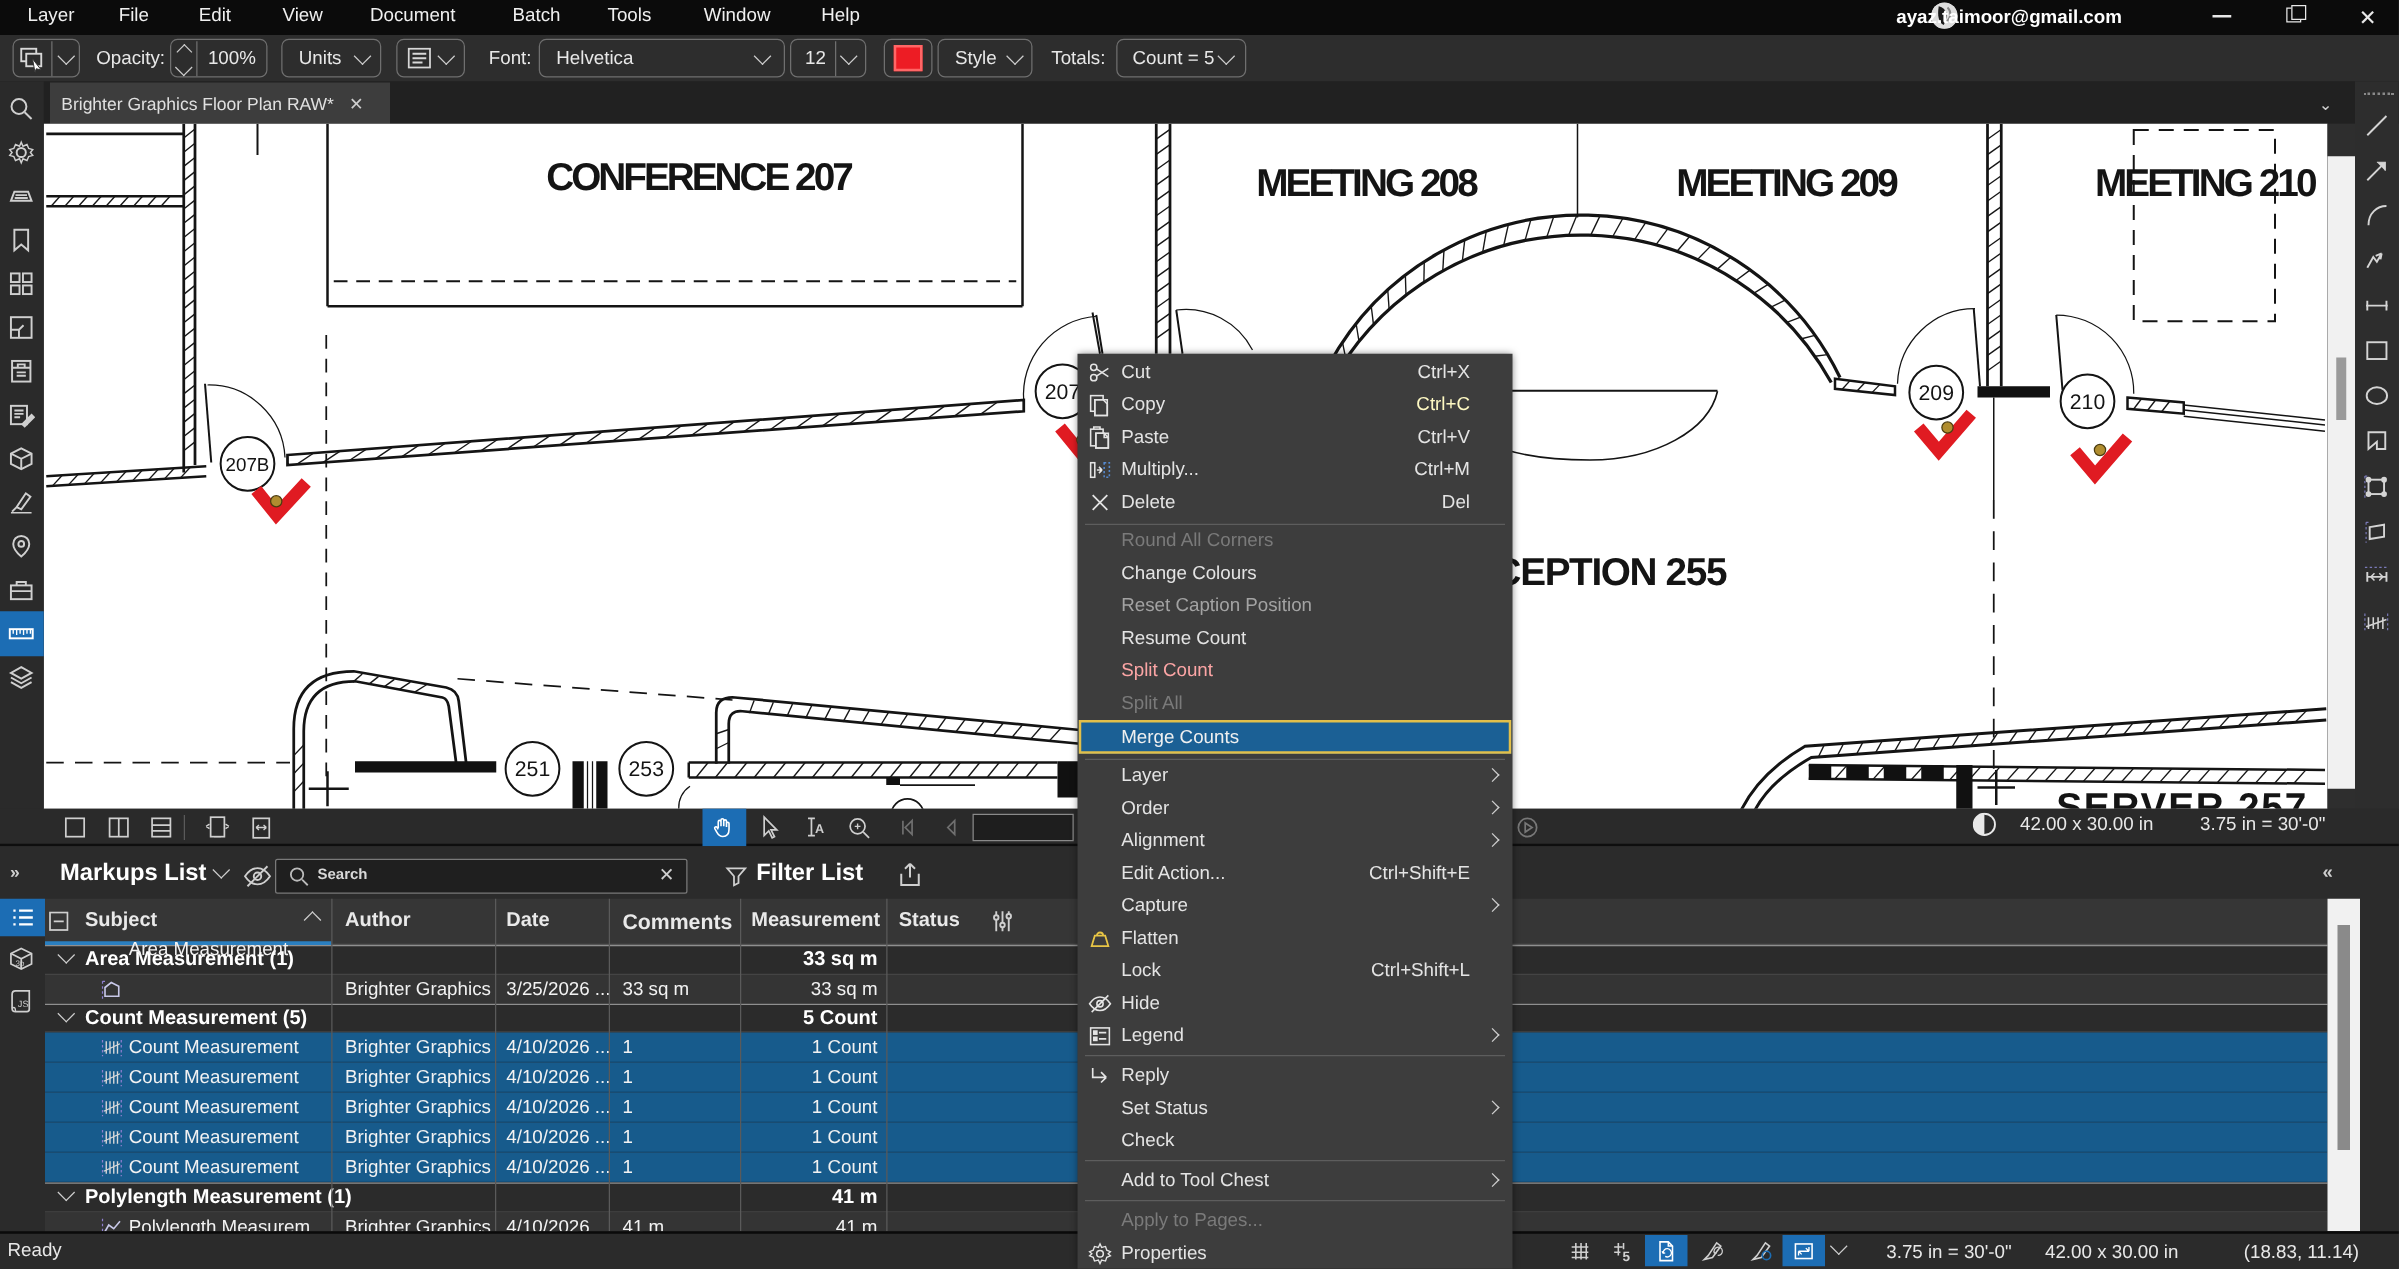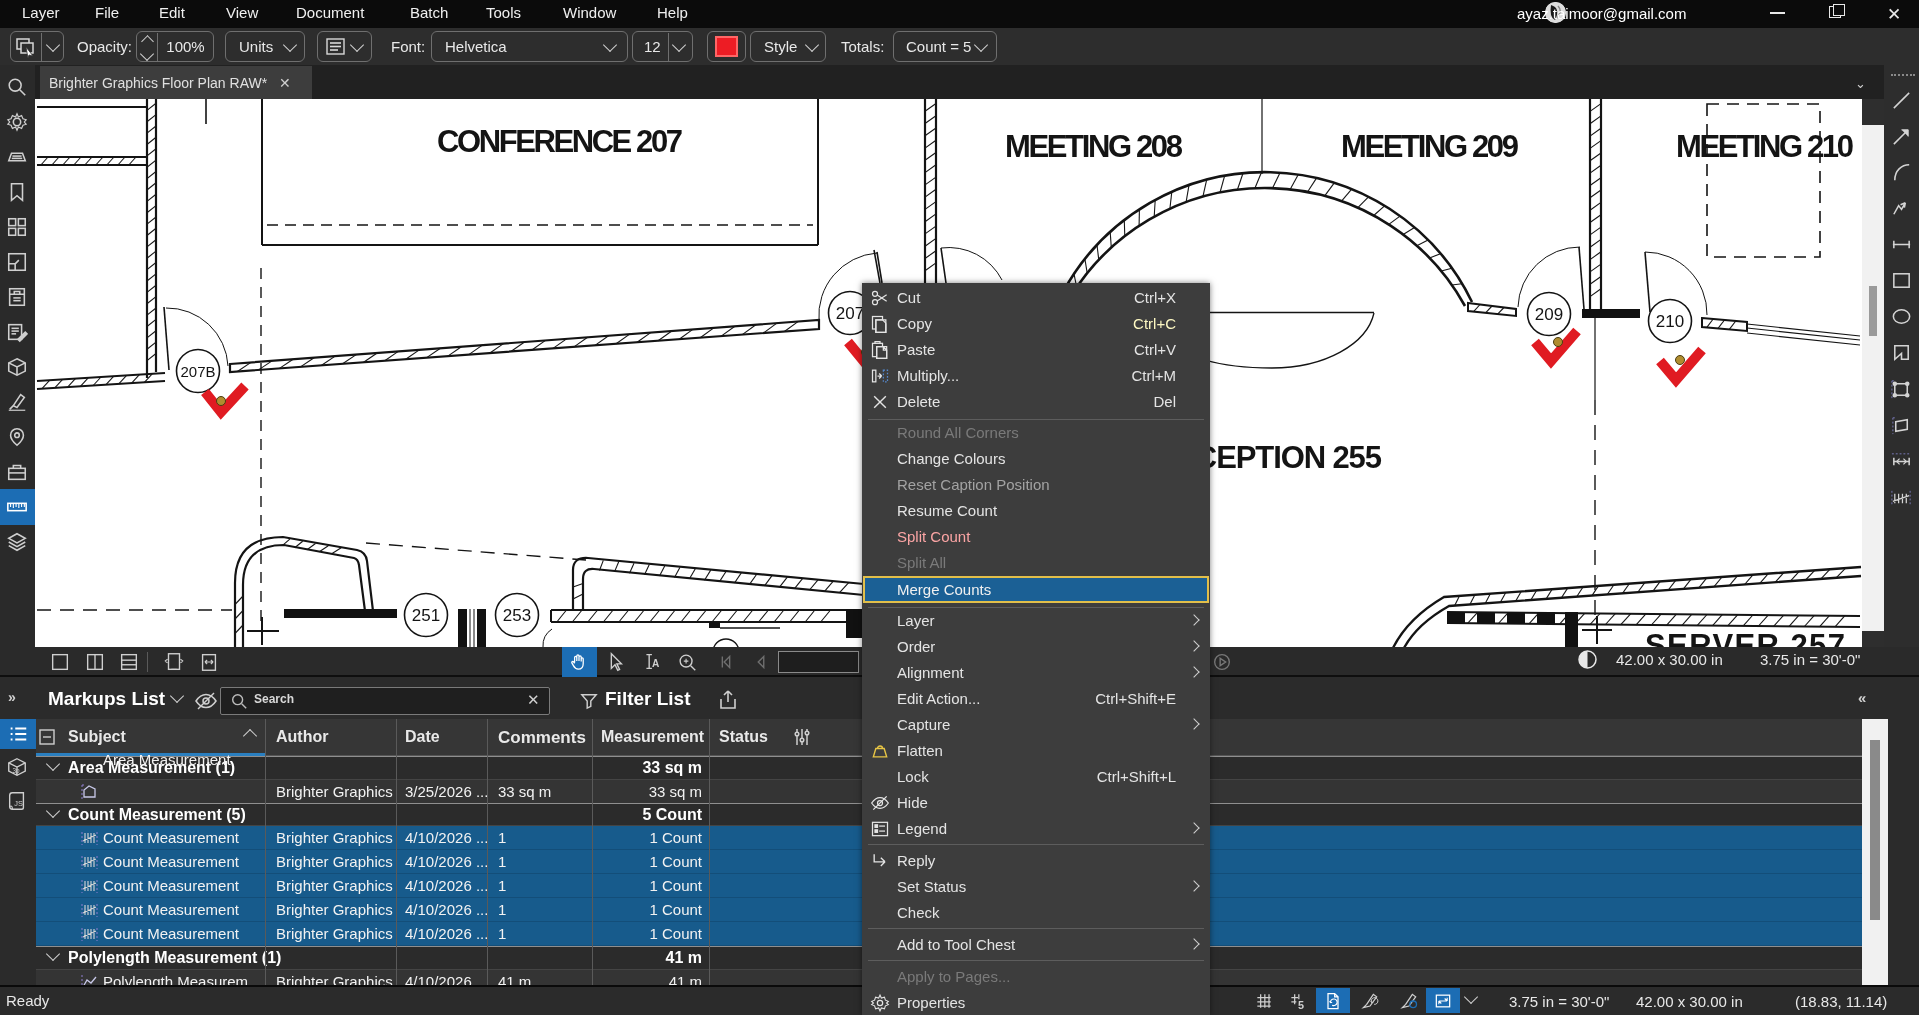--- a/index.html
+++ b/index.html
@@ -25,21 +25,21 @@
 <div class="abs" style="left:296px;top:4px;color:#f0f0f0;font-size:15px">Document</div>
 <div class="abs" style="left:410px;top:4px;color:#f0f0f0;font-size:15px">Batch</div>
 <div class="abs" style="left:486px;top:4px;color:#f0f0f0;font-size:15px">Tools</div>
 <div class="abs" style="left:563px;top:4px;color:#f0f0f0;font-size:15px">Window</div>
 <div class="abs" style="left:657px;top:4px;color:#f0f0f0;font-size:15px">Help</div>
 <div class="abs" style="left:1545px;top:2px;width:21px;height:21px;border-radius:50%;background:#e8e8e8;overflow:hidden"><svg width="21" height="21" viewBox="0 0 21 21">
       <circle cx="10.5" cy="10.5" r="10.5" fill="#ddd"></circle>
       <path d="M6,3 Q16,6 10,18 Q4,15 6,3Z" fill="#1a1a1a"></path>
       <path d="M13,4 Q18,9 12,16" stroke="#888" stroke-width="1.5" fill="none"></path>
     </svg></div>
-<div class="abs" style="left:1517px;top:5px;color:#fff;font-size:15px;font-weight:normal">ayaz.taimoor@gmail.com</div>
+<div class="abs" style="left:1517px;top:5px;color:#fff;font-size:15px;font-weight:bold">ayaz.taimoor@gmail.com</div>
 <div class="abs" style="left:1770px;top:12px;width:15px;height:2px;background:#e8e8e8"></div>
 <div class="abs" style="left:1829px;top:6px;width:12px;height:12px;border:1.5px solid #e8e8e8;background:#0b0b0b"></div>
 <div class="abs" style="left:1833px;top:4px;width:12px;height:12px;border:1.5px solid #e8e8e8;background:#0b0b0b"></div>
 <div class="abs" style="left:1887px;top:4px;color:#e8e8e8;font-size:17px">✕</div>
 <div class="abs" style="left:0;top:28px;width:1919px;height:37px;background:#2d2d2d"></div>
 <div class="ctl" style="left:10px;width:54px">
     <svg width="26" height="24" viewBox="0 0 26 24" style="margin-left:3px">
       <rect x="3" y="4" width="12" height="10" fill="none" stroke="#d8d8d8" stroke-width="1.5"></rect>
       <rect x="7" y="8" width="12" height="10" fill="#2d2d2d" stroke="#d8d8d8" stroke-width="1.5"></rect>
       <path d="M12,12 L19,21 L15,20 L14,23 Z" fill="#fff" stroke="#333" stroke-width="0.8"></path>

